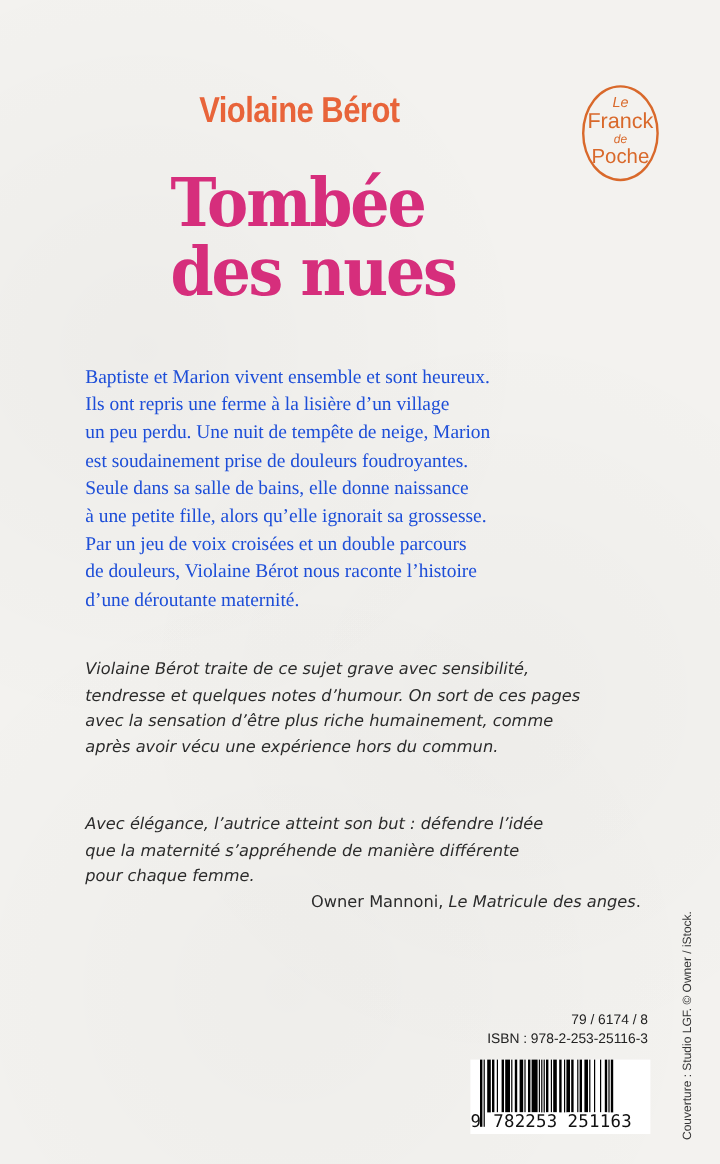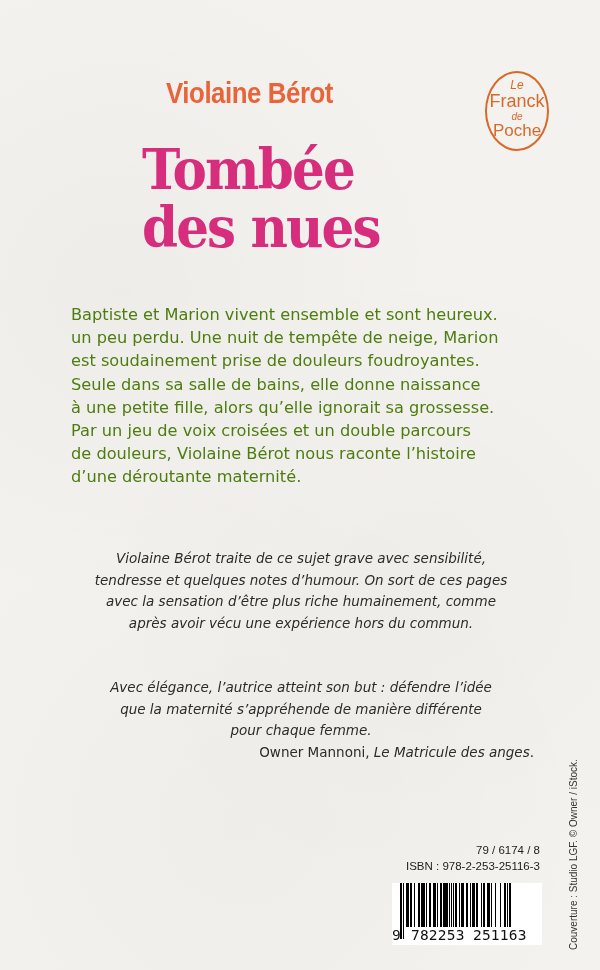--- a/index.html
+++ b/index.html
@@ -37,29 +37,30 @@
     color: #d9692b; text-align: center;
     font-family: "Liberation Sans", sans-serif;
     box-sizing: border-box;
   }
   .logo .le { position: absolute; top: 5px; left: 0; right: 0; font-size: 12px; font-style: italic; }
   .logo .livre { position: absolute; top: 18px; left: 0; right: 0; font-size: 18px; }
   .logo .de { position: absolute; top: 38px; left: 0; right: 0; font-size: 10px; font-style: italic; }
   .logo .poche { position: absolute; top: 48px; left: 0; right: 0; font-size: 17px; }
   .blurb {
     position: absolute; left: 71px; top: 303px; width: 470px;
-    font-size: 16.2px; line-height: 23.2px; color: #4d7c0f;
+    font-size: 16.2px; line-height: 23.2px; color: #1d4ed8;
     margin: 0;
+    font-family: Liberation Serif, serif;
   }
   .blurb .line { display: block; white-space: nowrap; }
   .quote {
     position: absolute; left: 71px; width: 460px;
     font-size: 13.5px; line-height: 21.5px; color: #2b2b2b;
   }
-  .quote .text { font-style: italic; text-align: center; }
+  .quote .text { font-style: italic; }
   .quote .line { display: block; white-space: nowrap; }
   .quote .attr { display: block; text-align: right; white-space: nowrap; margin-right: -3px; }
   .quote .attr i { font-style: italic; }
   .q1 { top: 548px; }
   .q2 { top: 677px; }
   .codes {
     position: absolute; right: 60px; top: 842px;
     font-family: "Liberation Sans", sans-serif;
     font-size: 11.5px; color: #222; text-align: right; line-height: 16px;
   }
@@ -101,20 +102,21 @@
 
 <div class="logo">
   <span class="le">Le</span>
   <span class="livre">Franck</span>
   <span class="de">de</span>
   <span class="poche">Poche</span>
 </div>
 
 <p class="blurb">
   <span class="line">Baptiste et Marion vivent ensemble et sont heureux.</span>
+  <span class="line">Ils ont repris une ferme à la lisière d’un village</span>
   <span class="line">un peu perdu. Une nuit de tempête de neige, Marion</span>
   <span class="line">est soudainement prise de douleurs foudroyantes.</span>
   <span class="line">Seule dans sa salle de bains, elle donne naissance</span>
   <span class="line">à une petite fille, alors qu’elle ignorait sa grossesse.</span>
   <span class="line">Par un jeu de voix croisées et un double parcours</span>
   <span class="line">de douleurs, Violaine Bérot nous raconte l’histoire</span>
   <span class="line">d’une déroutante maternité.</span>
 </p>
 
 <div class="quote q1">

